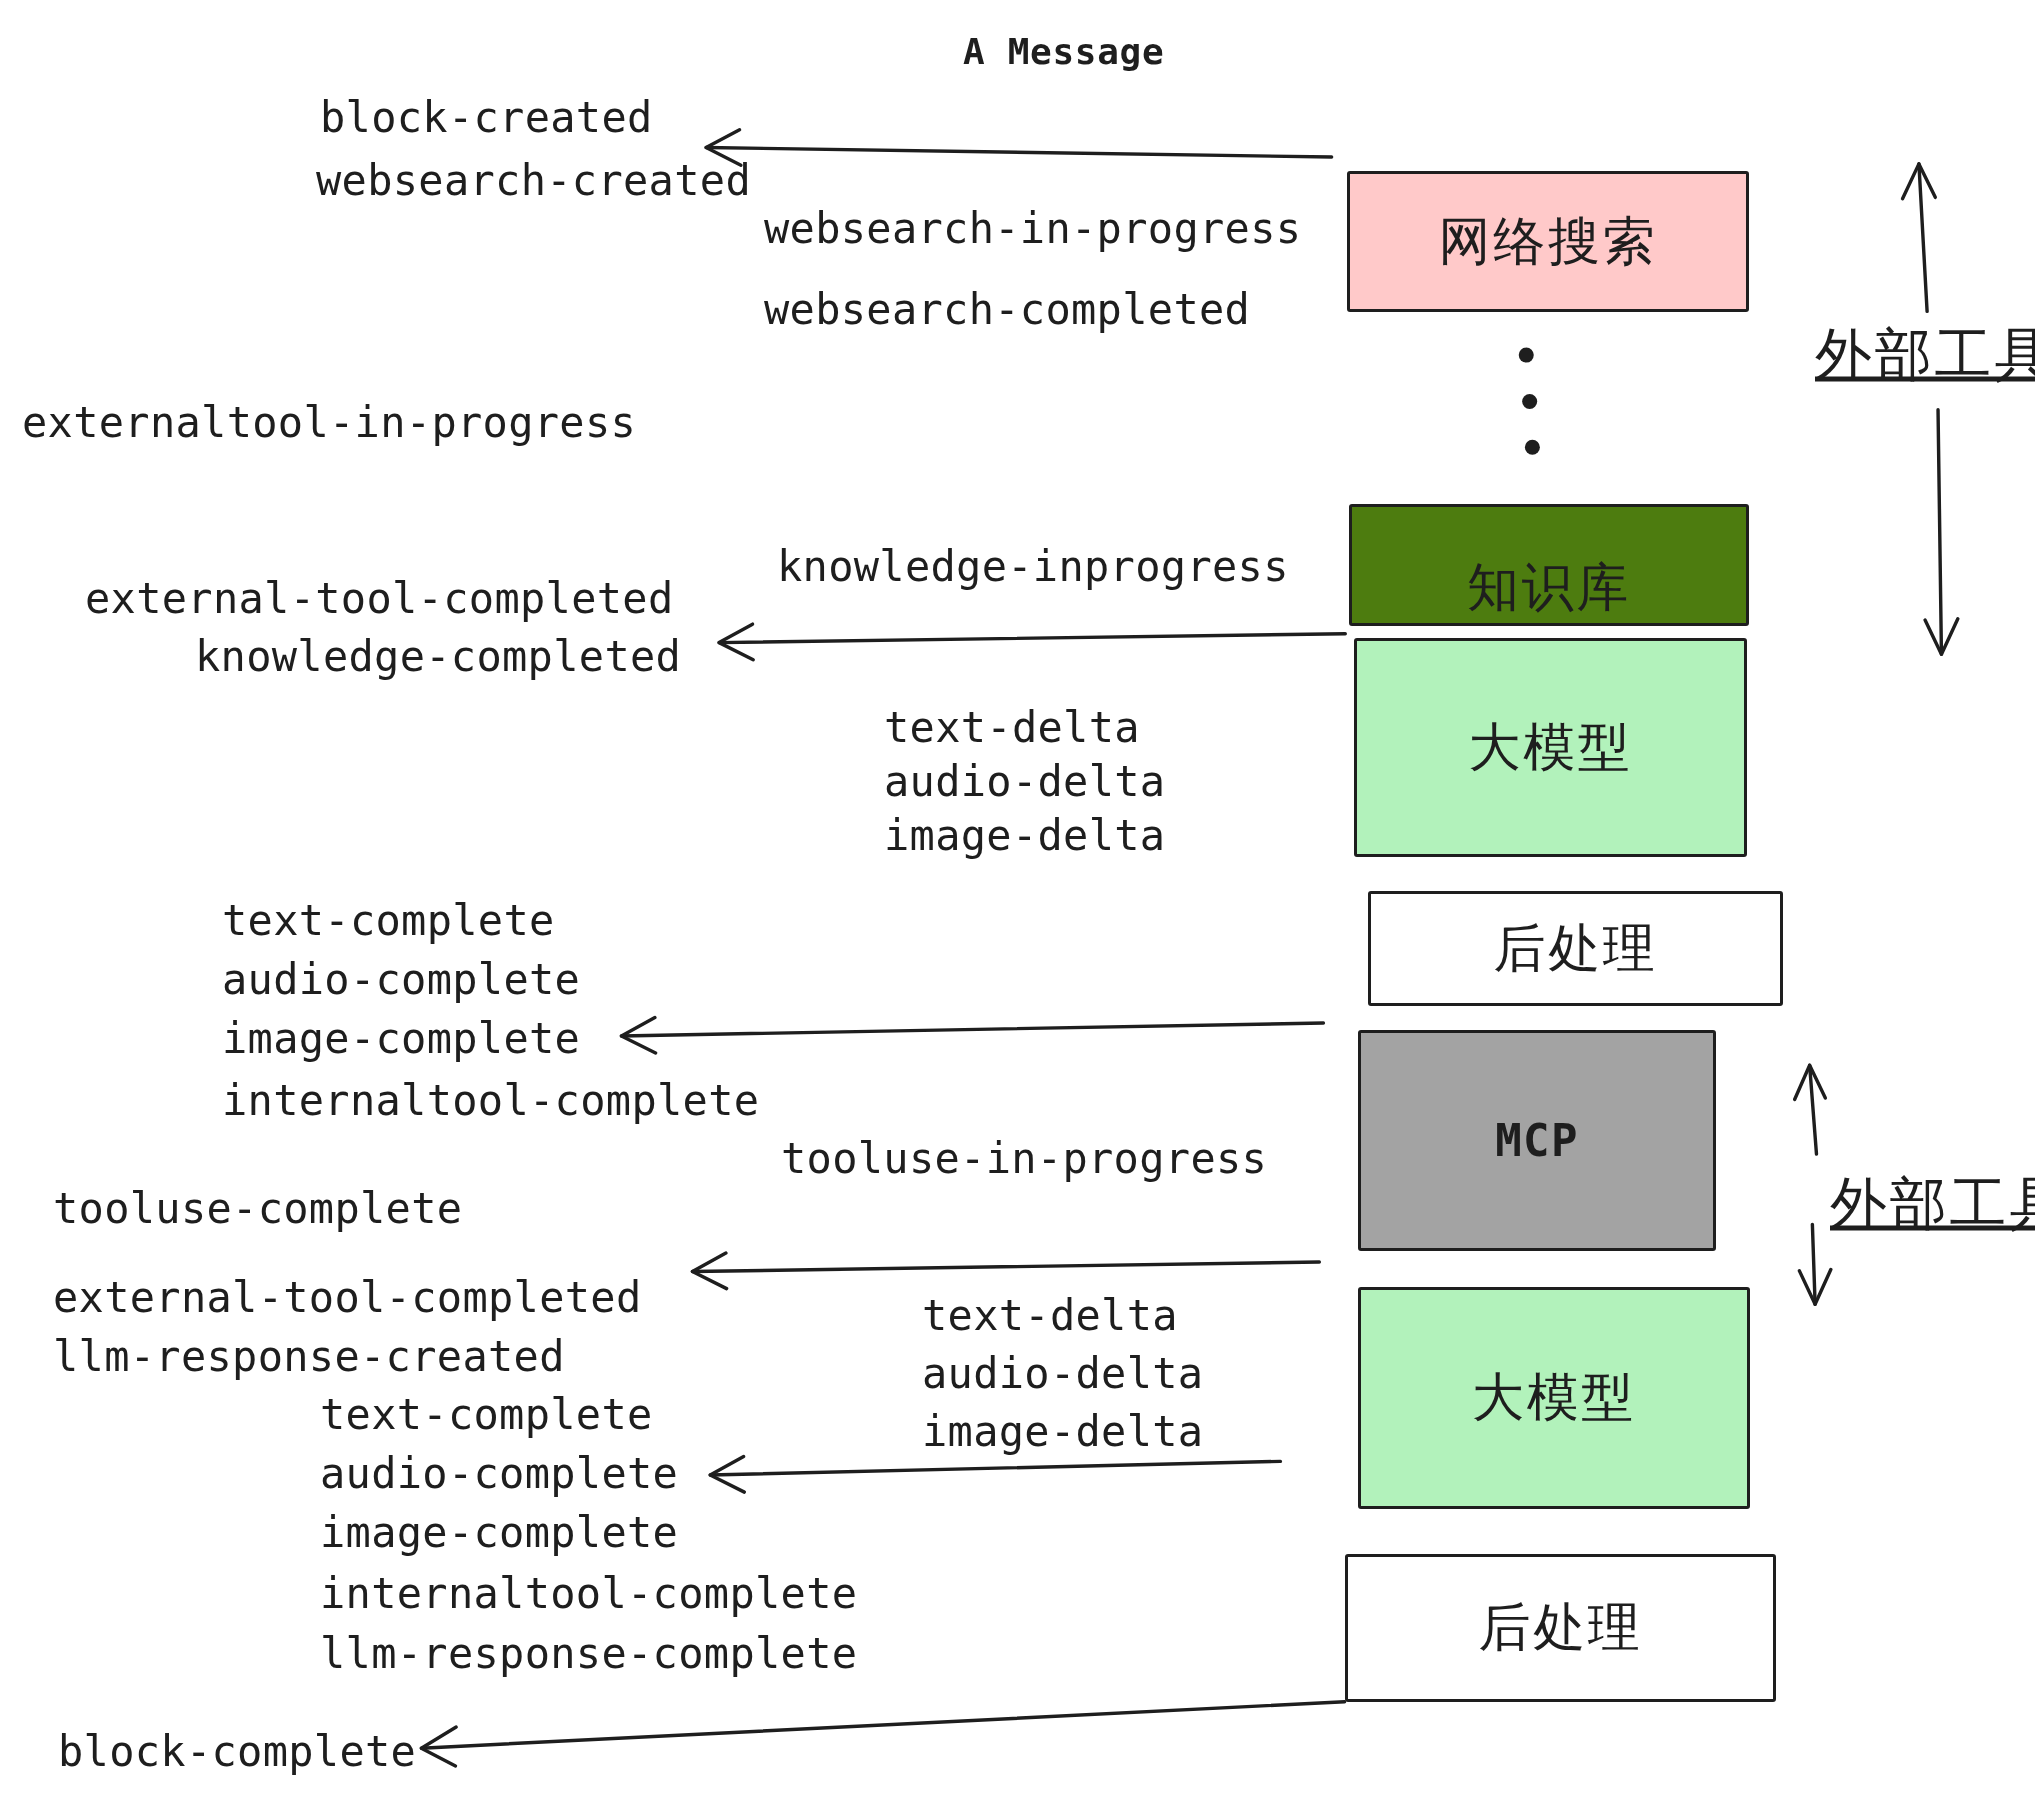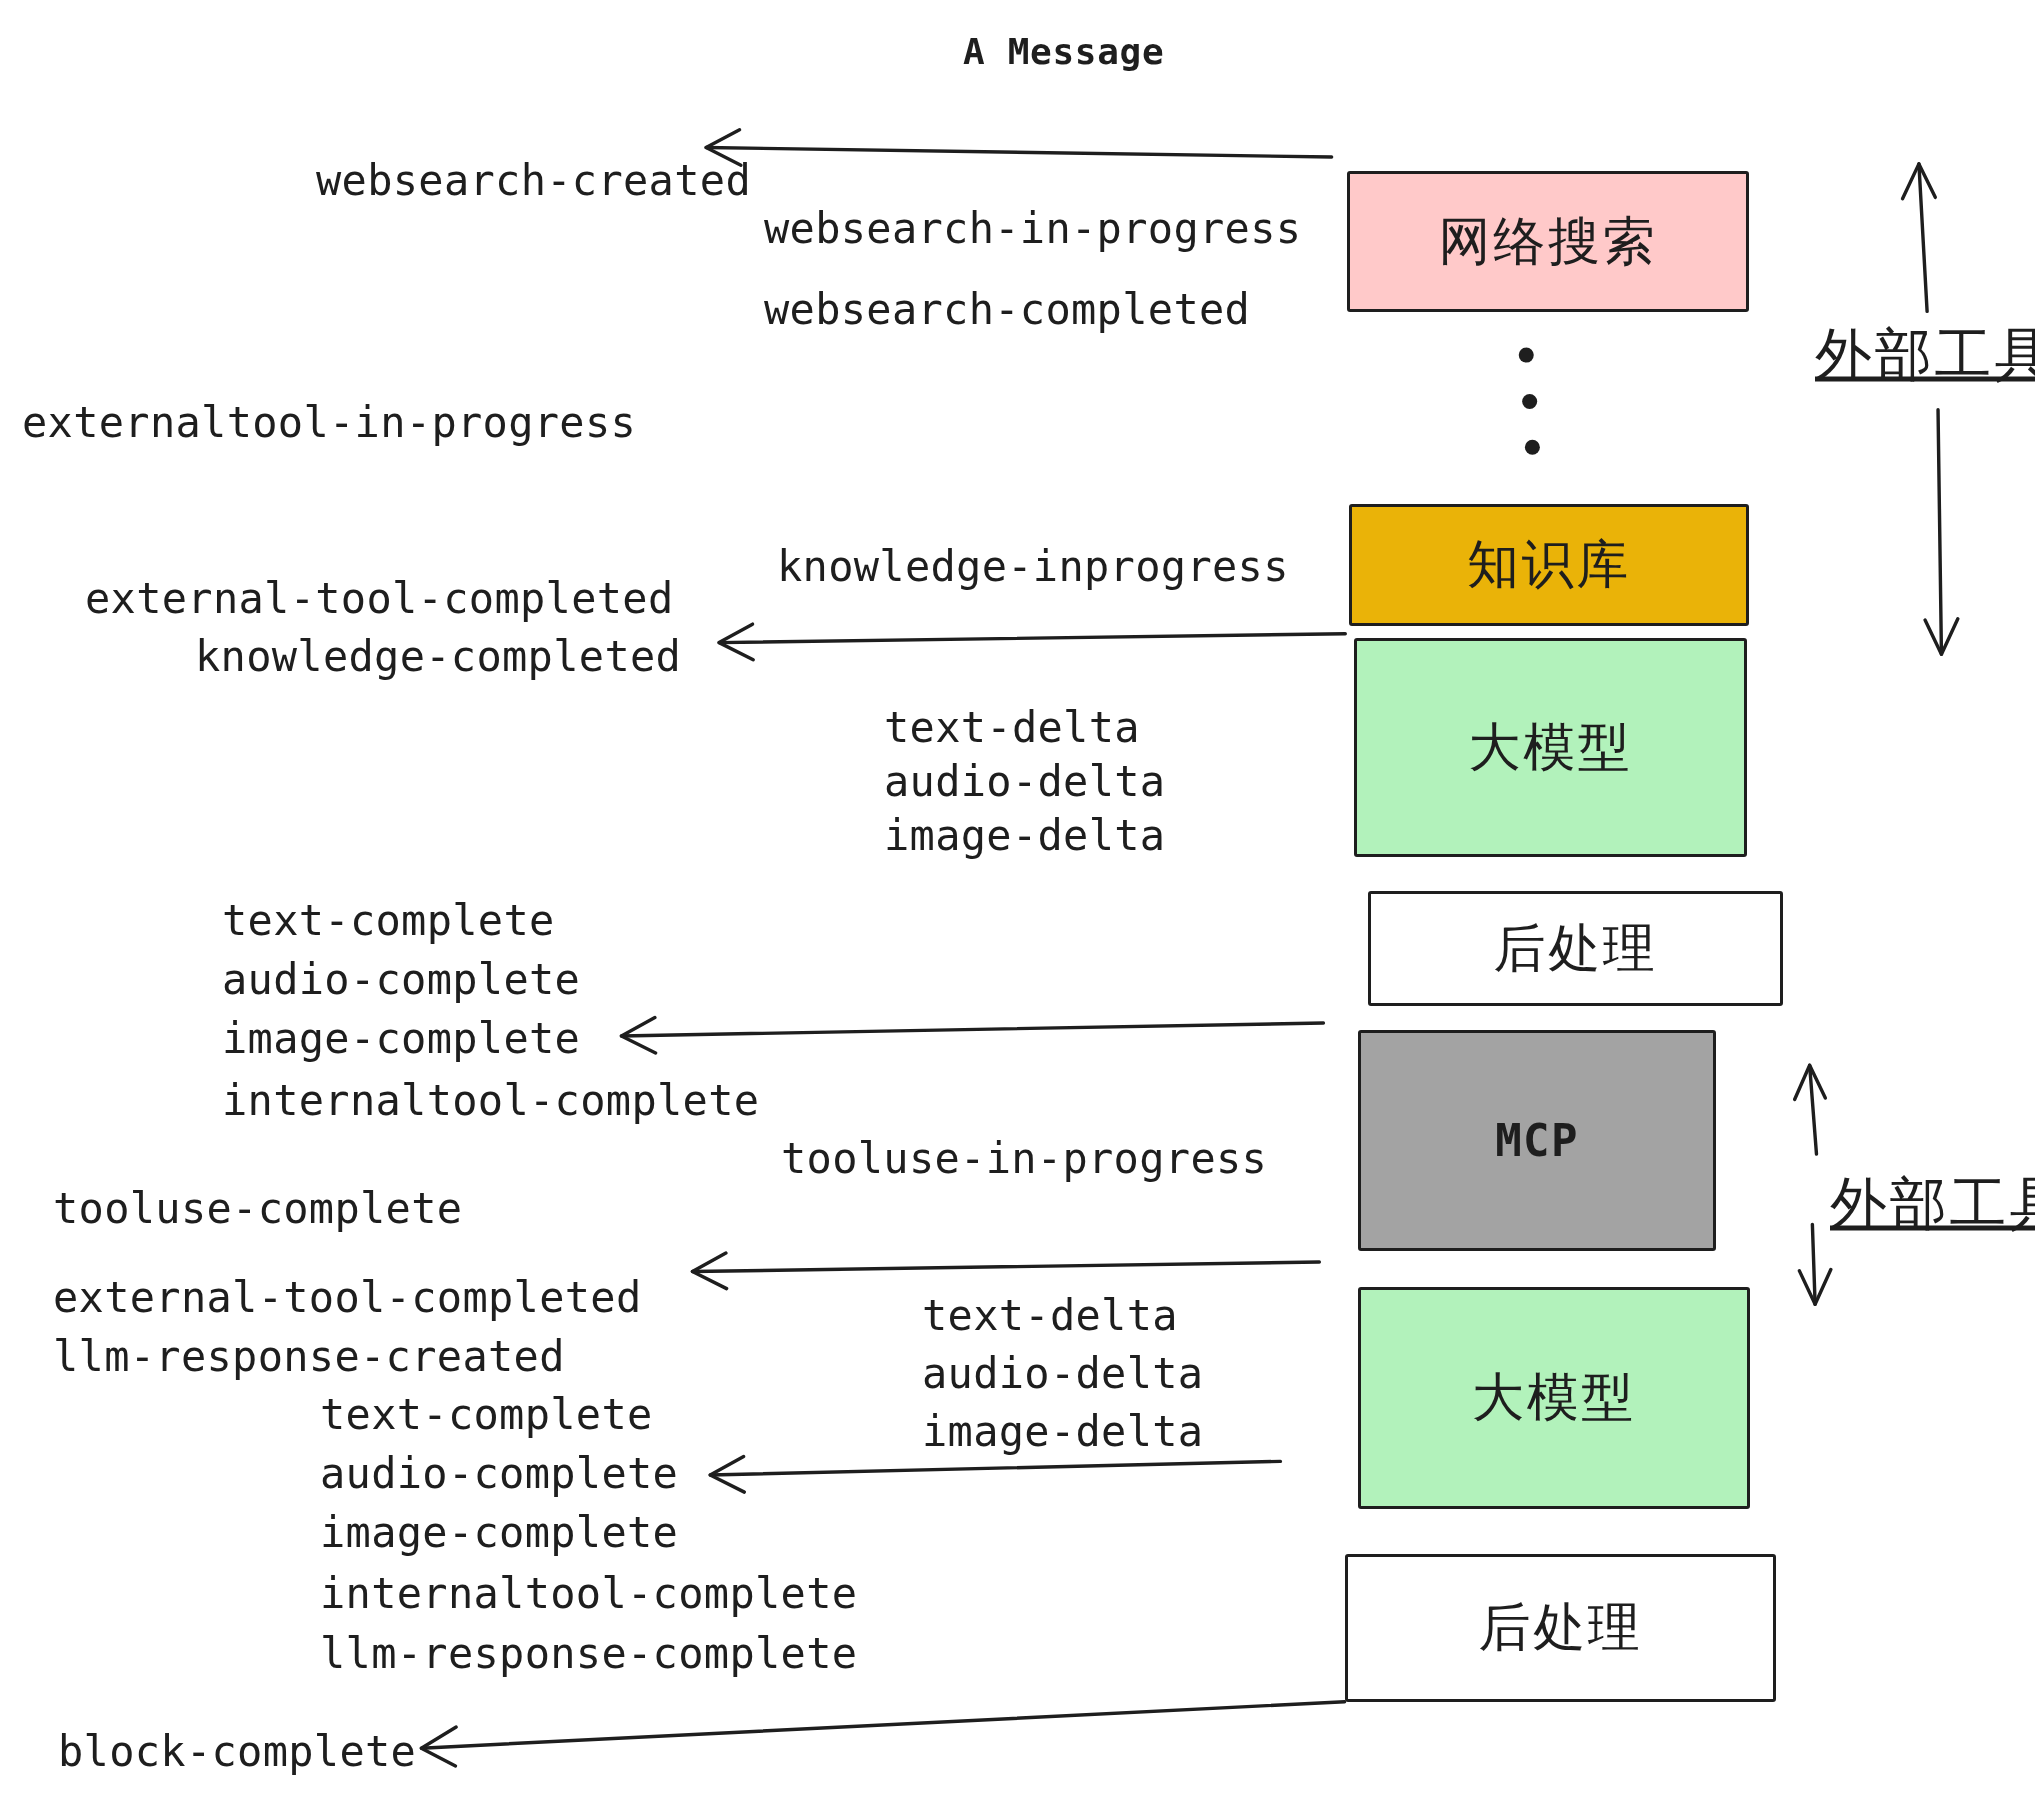--- a/index.html
+++ b/index.html
@@ -117,21 +117,21 @@
       <circle cx="2240" cy="588" r="11"></circle>
       <circle cx="2244" cy="655" r="11"></circle>
     </g>
   </svg>
 
   <div class="title">A Message</div>
 
   <div class="box" style="left: 1347px; top: 171px; width: 402px; height: 141px; background: rgb(255, 201, 201);">
     <span class="box-label">网络搜索</span>
   </div>
-  <div class="box" style="left: 1349px; top: 504px; width: 400px; height: 122px; background: #eab308;">
+  <div class="box" style="left: 1349px; top: 504px; width: 400px; height: 122px; background: #4d7c0f; align-items: flex-end;">
     <span class="box-label">知识库</span>
   </div>
   <div class="box" style="left: 1354px; top: 638px; width: 393px; height: 219px; background: rgb(178, 242, 187);">
     <span class="box-label">大模型</span>
   </div>
   <div class="box" style="left: 1368px; top: 891px; width: 415px; height: 115px; background: rgb(255, 255, 255);">
     <span class="box-label">后处理</span>
   </div>
   <div class="box" style="left: 1358px; top: 1030px; width: 358px; height: 221px; background: #a3a3a3;">
     <span class="box-label latin">MCP</span>
@@ -139,20 +139,21 @@
   <div class="box" style="left: 1358px; top: 1287px; width: 392px; height: 222px; background: rgb(178, 242, 187);">
     <span class="box-label">大模型</span>
   </div>
   <div class="box" style="left: 1345px; top: 1554px; width: 431px; height: 148px; background: rgb(255, 255, 255);">
     <span class="box-label">后处理</span>
   </div>
 
   <div class="side-label" style="left:1815px; top:355px;">外部工具</div>
   <div class="side-label" style="left:1830px; top:1204px;">外部工具</div>
 
+  <div class="ev" style="left:320px; top:117px;">block-created</div>
   <div class="ev" style="left:316px; top:180px;">websearch-created</div>
   <div class="ev" style="left:764px; top:309px;">websearch-completed</div>
   <div class="ev" style="left:764px; top:228px;">websearch-in-progress</div>
   <div class="ev" style="left:22px; top:422px;">externaltool-in-progress</div>
   <div class="ev" style="left:777px; top:566px;">knowledge-inprogress</div>
   <div class="ev" style="left:85px; top:598px;">external-tool-completed</div>
   <div class="ev" style="left:195px; top:656px;">knowledge-completed</div>
   <div class="ev" style="left:884px; top:727px;">text-delta</div>
   <div class="ev" style="left:884px; top:781px;">audio-delta</div>
   <div class="ev" style="left:884px; top:835px;">image-delta</div>

